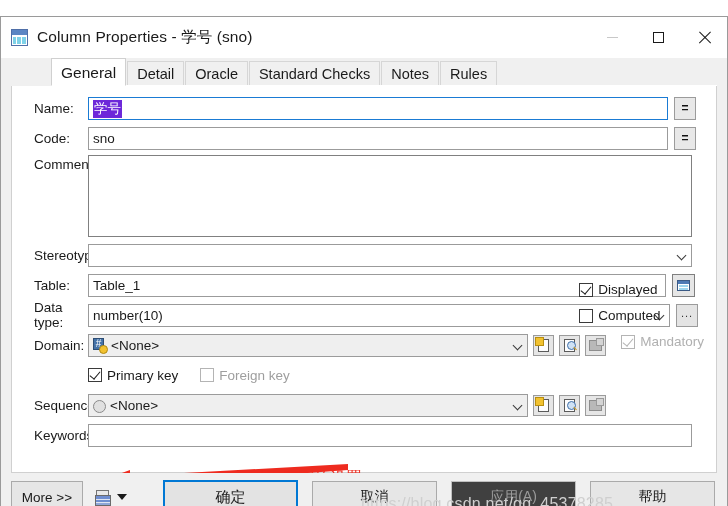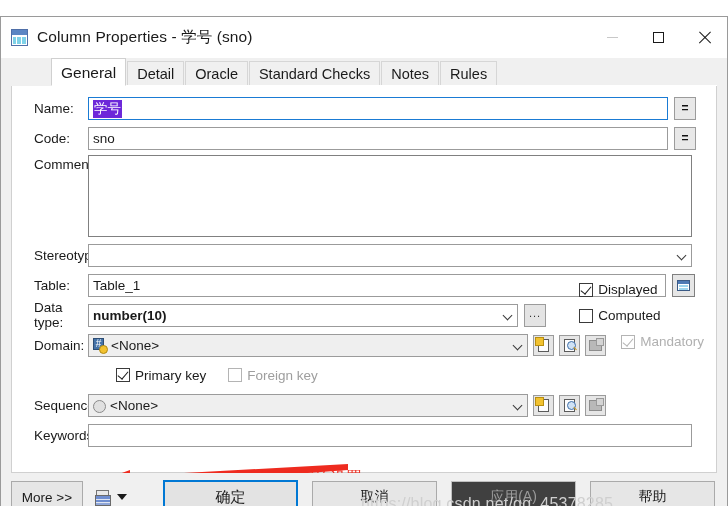--- a/index.html
+++ b/index.html
@@ -399,21 +399,21 @@
       <div class="fakefield" style="width:578px;">
         <span>Table_1</span>
       </div>
       <div class="iconbtn tblbtn" style="margin-left:6px;">
         <span class="ic-table"></span>
       </div>
     </div>
 
     <div class="row">
       <div class="lbl">Data type:</div>
-      <div class="combo" style="width:430px;font-weight:bold;">
+      <div class="combo" style="width:582px;">
         <span class="val">number(10)</span>
         <span class="arrow">
             <i class="chev"></i>
           </span>
       </div>
       <div class="dotbtn">...</div>
     </div>
 
 
     <div class="row">
@@ -431,21 +431,21 @@
       <div class="iconbtn">
           <span class="ic-page mag"></span>
         </div>
       <div class="iconbtn">
           <span class="ic-gray"></span>
         </div>
     </div>
 
     <div class="row">
       <div class="lbl"></div>
-      <div class="cbrow" style="margin-right:22px;margin-left:28px;">
+      <div class="cbrow" style="margin-right:22px;">
         <span class="cb checked"></span>
         <span>Primary key</span>
       </div>
       <div class="cbrow disabled-lite">
         <span class="cb dim"></span>
         <span>Foreign key</span>
       </div>
     </div>
 
     <div class="row">

